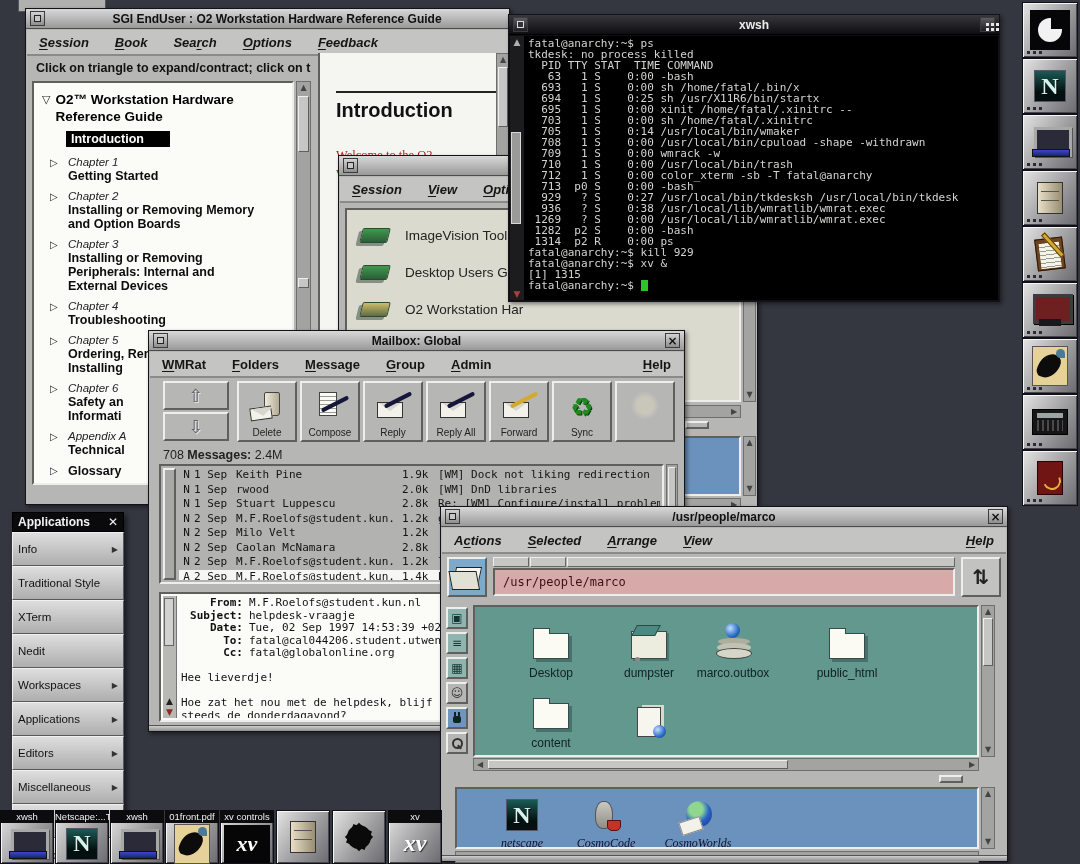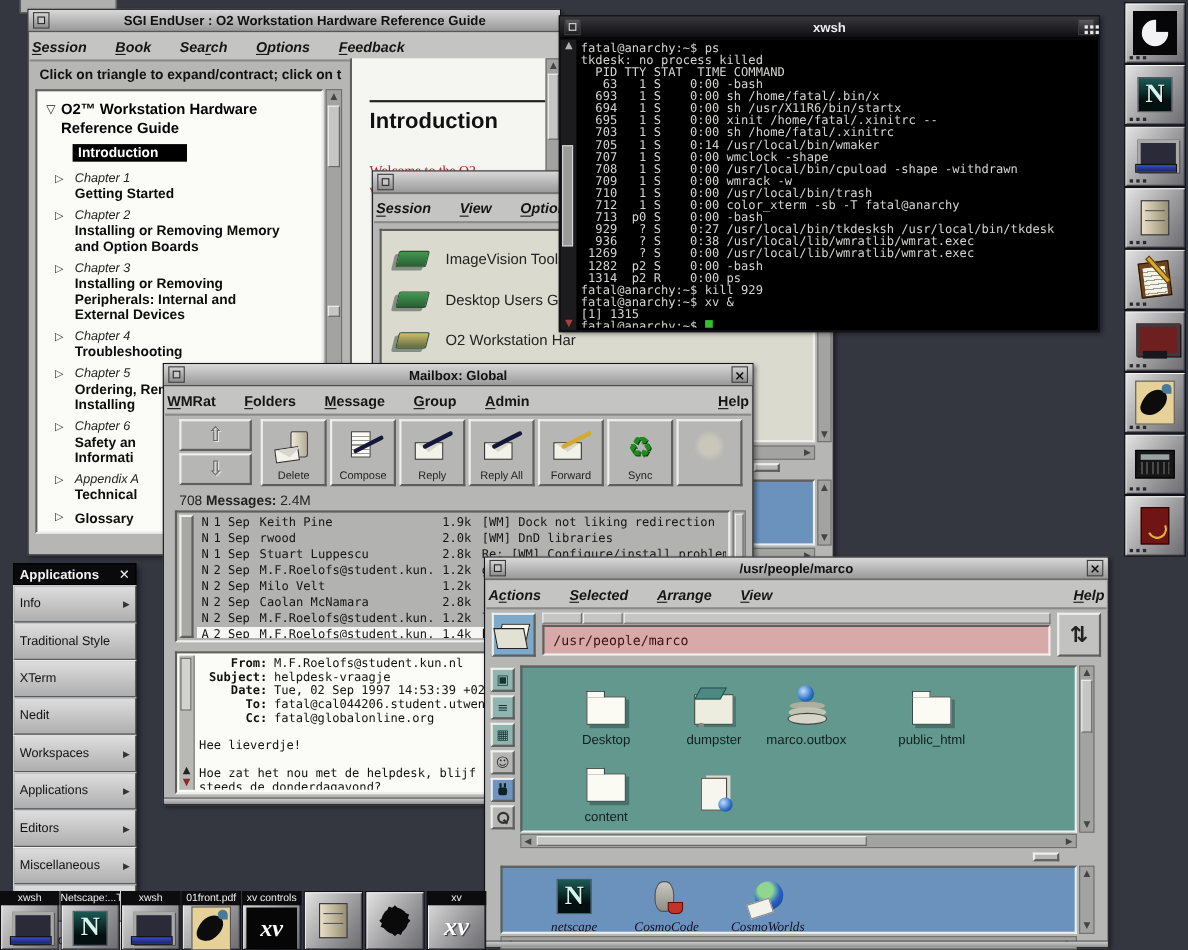--- a/index.html
+++ b/index.html
@@ -15,21 +15,21 @@
 .tbar.dark{background:linear-gradient(#38383c,#0e0e12);color:#ececec;border-bottom:1px solid #000}
 .ttext{flex:1;text-align:center;overflow:hidden;text-overflow:clip}
 .tbtn{width:15px;height:15px;margin:0 2px;border:1px solid #3c3c3c;display:flex;align-items:center;justify-content:center;
   background:linear-gradient(#d2d2d2,#8e8e8e);flex:none}
 .tbtn.dark{background:linear-gradient(#5c5c60,#1d1d22)}
 .tbtn .sq{width:7px;height:7px;border:1px solid #222;background:#c6c6c6}
 .tbtn.dark .sq{border-color:#ddd;background:#333}
 .tbtn .x{font:bold 12px "DejaVu Sans",sans-serif;color:#111;line-height:1}
 .tbtn .dots{width:3px;height:3px;background:#e8e8e8;box-shadow:5px 0 #e8e8e8,0 5px #e8e8e8,5px 5px #e8e8e8,10px 0 #e8e8e8,10px 5px #e8e8e8}
 .mbar{position:absolute;left:1px;right:1px;height:26px;background:#c4c4c2;border-bottom:2px solid #8a8a88;
-  display:flex;align-items:center;gap:26px;padding:0 2px;font:bold 13px "Liberation Sans",sans-serif;color:#151515}
+  display:flex;align-items:center;gap:26px;padding:0 12px;font:bold 13px "Liberation Sans",sans-serif;color:#151515}
 .mbar.it{font-style:italic}
 .menu-item u{text-underline-offset:2px}
 .menu-item.right{margin-left:auto}
 .sunken{border:2px solid;border-color:#5f5f5c #eeeeec #eeeeec #5f5f5c}
 .raised{border:2px solid;border-color:#eeeeec #5f5f5c #5f5f5c #eeeeec}
 .rbar{position:absolute;left:0;right:0;bottom:0;height:6px;background:linear-gradient(#cfcfcf,#909090);border-top:1px solid #555}
 
 
 .sb{position:absolute;background:#a3a3a1;border:1px solid #6e6e6c}
 .sb .th{position:absolute;left:1px;right:1px;background:#c6c6c4;border:1px solid;border-color:#efefed #5e5e5c #5e5e5c #efefed}
@@ -387,25 +387,24 @@
         <span class="ar" style="top:1px">▲</span>
         <span class="th"></span>
         <span class="ar" style="bottom:1px;color:#a84040">▼</span>
       </div>
       <div class="lines" id="w3-lines">
           <div class="tl">fatal@anarchy:~$ ps</div>
           <div class="tl">tkdesk: no process killed</div>
           <div class="tl">  PID TTY STAT  TIME COMMAND</div>
           <div class="tl">   63   1 S    0:00 -bash</div>
           <div class="tl">  693   1 S    0:00 sh /home/fatal/.bin/x</div>
-          <div class="tl">  694   1 S    0:00 sh /usr/X11R6/bin/startx</div>
+          <div class="tl">  694   1 S    0:25 sh /usr/X11R6/bin/startx</div>
           <div class="tl">  695   1 S    0:00 xinit /home/fatal/.xinitrc --</div>
           <div class="tl">  703   1 S    0:00 sh /home/fatal/.xinitrc</div>
           <div class="tl">  705   1 S    0:14 /usr/local/bin/wmaker</div>
-          <div class="tl">  707   1 S    0:00 wmclock -shape</div>
           <div class="tl">  708   1 S    0:00 /usr/local/bin/cpuload -shape -withdrawn</div>
           <div class="tl">  709   1 S    0:00 wmrack -w</div>
           <div class="tl">  710   1 S    0:00 /usr/local/bin/trash</div>
           <div class="tl">  712   1 S    0:00 color_xterm -sb -T fatal@anarchy</div>
           <div class="tl">  713  p0 S    0:00 -bash</div>
           <div class="tl">  929   ? S    0:27 /usr/local/bin/tkdesksh /usr/local/bin/tkdesk</div>
           <div class="tl">  936   ? S    0:38 /usr/local/lib/wmratlib/wmrat.exec</div>
           <div class="tl"> 1269   ? S    0:00 /usr/local/lib/wmratlib/wmrat.exec</div>
           <div class="tl"> 1282  p2 S    0:00 -bash</div>
           <div class="tl"> 1314  p2 R    0:00 ps</div>

